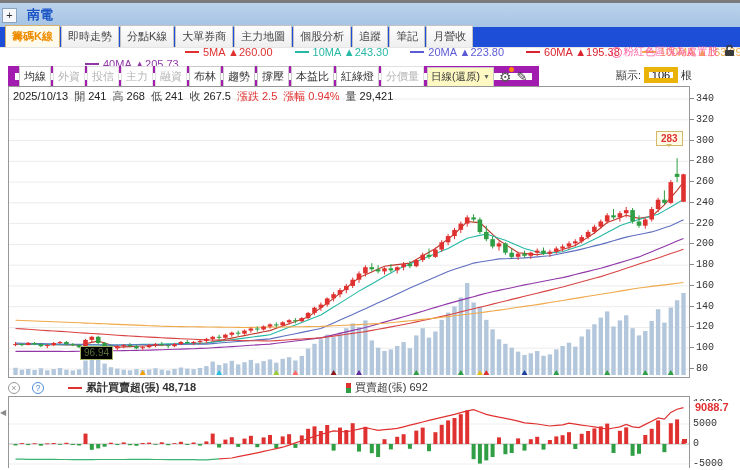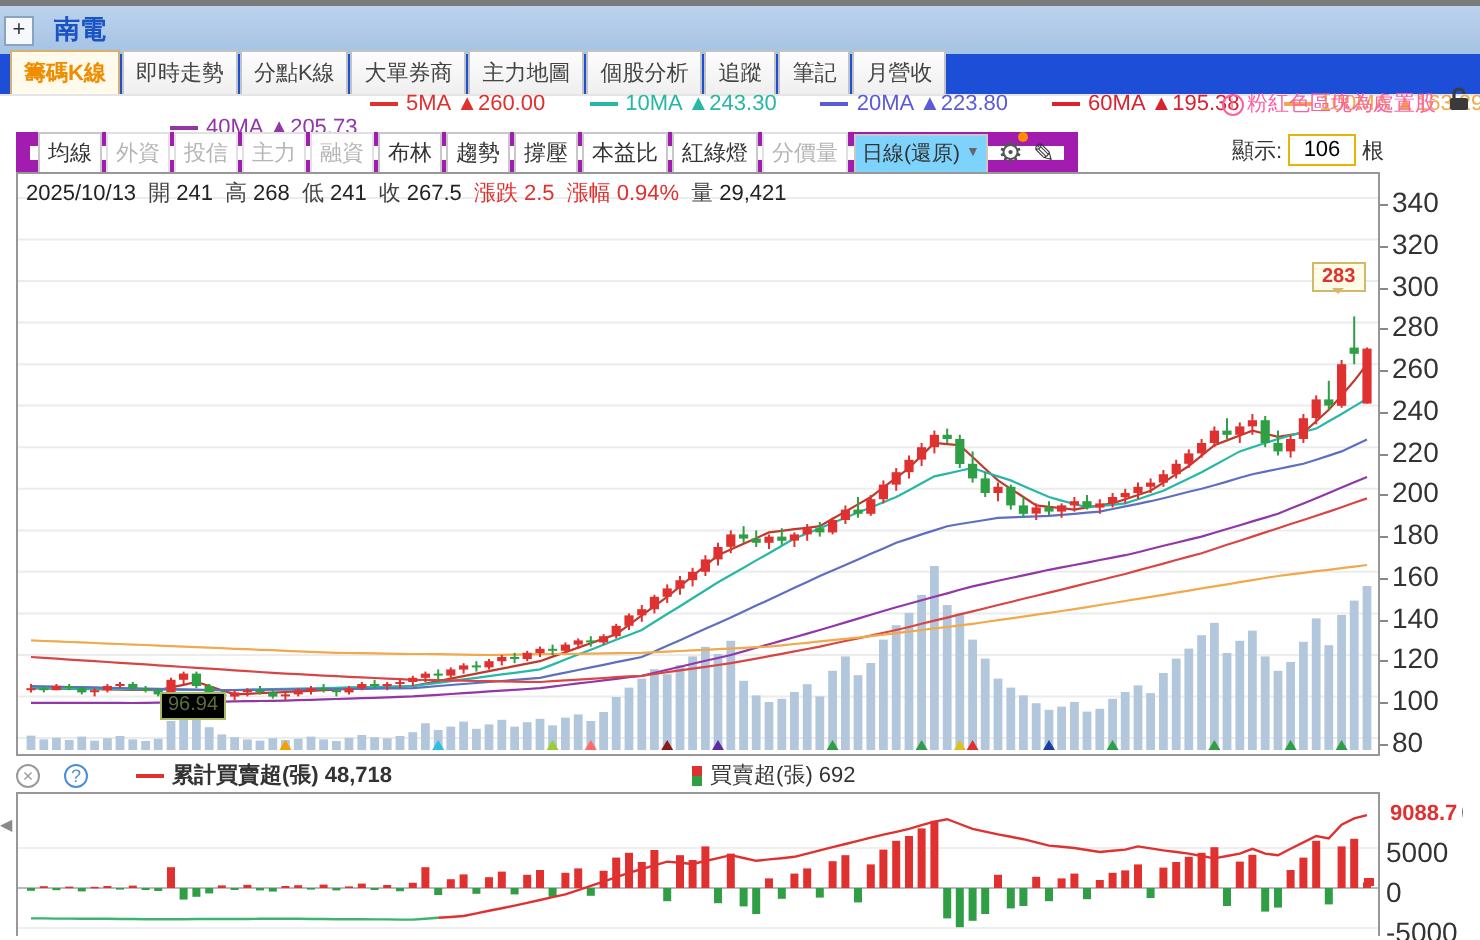--- a/index.html
+++ b/index.html
@@ -34,41 +34,41 @@
     font-size:8px; line-height:9px; text-align:center; margin-right:2px; color:#ff5fa2; }
   .lock-wrap { position:absolute; right:4px; top:43px; }
 
   
   .toolbar { position:absolute; left:8px; top:66px; height:21px; display:flex; align-items:center;
     border:7px solid #a21caf; background:#fff; padding:0 3px; }
   .tbtn { font-size:11px; padding:2px 4px; border:1px solid #c8c8c8; margin:0 1px; background:#fff;
     color:#333; cursor:pointer; white-space:nowrap; }
   .tbtn.off { color:#b5b5b5; border-color:#e0e0e0; }
   .select-box { display:flex; align-items:center; font-size:10.5px; color:#333; border:1px solid #c8c8c8;
-    margin:12px 2px; padding:2px 3px; background:#7dd3fc; cursor:pointer; white-space:nowrap; }
+    margin:12px 2px; padding:2px 3px; background:#fef9c3; cursor:pointer; white-space:nowrap; }
   .select-box .arrow { font-size:7px; color:#666; margin-left:3px; }
   .gear-btn { position:relative; font-size:14px; color:#555; margin:0 3px; cursor:pointer; }
   .gear-dot { position:absolute; right:-2px; top:-2px; width:5px; height:5px; border-radius:50%; background:#ff8c00; }
   .pencil-btn { font-size:13px; color:#333; margin:0 2px; cursor:pointer; }
   .display-group { position:absolute; right:48px; top:67px; display:flex; align-items:center; font-size:11px; color:#333; }
-  .display-input { width:34px; height:16px; border:1px solid #eab308; font-size:11px; text-align:center;
+  .display-input { width:34px; height:16px; border:5px solid #eab308; font-size:11px; text-align:center;
     margin:0 3px; font-family:inherit; }
 
   
   .ohlc-row { position:absolute; left:13px; top:89px; font-size:11px; color:#222; white-space:nowrap; z-index:5; }
   .ohlc-row span { margin-right:3px; }
   .lbl { color:#444; }
   .red-txt { color:#e03131; }
 
   
   .main-frame { position:absolute; left:8px; top:86px; width:682px; height:292px;
     border:1px solid #979797; background:#fff; }
   .main-frame svg, .bottom-frame svg { display:block; }
   .price-axis { position:absolute; left:690px; top:86px; width:50px; height:292px; }
-  .axis-label { position:absolute; font-size:14px; color:#333; white-space:nowrap; }
+  .axis-label { position:absolute; font-size:10px; color:#333; white-space:nowrap;font-family:Liberation Mono, monospace; }
   .axis-label .tick { display:inline-block; width:4px; height:1px; background:#888; vertical-align:middle; margin-right:2px; }
 
   .hi-marker { position:absolute; left:656px; top:131px; z-index:6; background:#fffce8; border:1px solid #d4b86a;
     color:#e03131; font-size:10px; font-weight:bold; padding:0 4px; line-height:13px; }
   .hi-marker:after { content:""; position:absolute; left:50%; bottom:-5px; margin-left:-3px;
     border:3px solid transparent; border-top-color:#d4b86a; }
   .lo-marker { position:absolute; left:80px; top:346px; z-index:6; background:#000000; border:1px solid #a8b868;
     color:#5a6e3a; font-size:10px; padding:0 3px; line-height:12px; }
 
   

